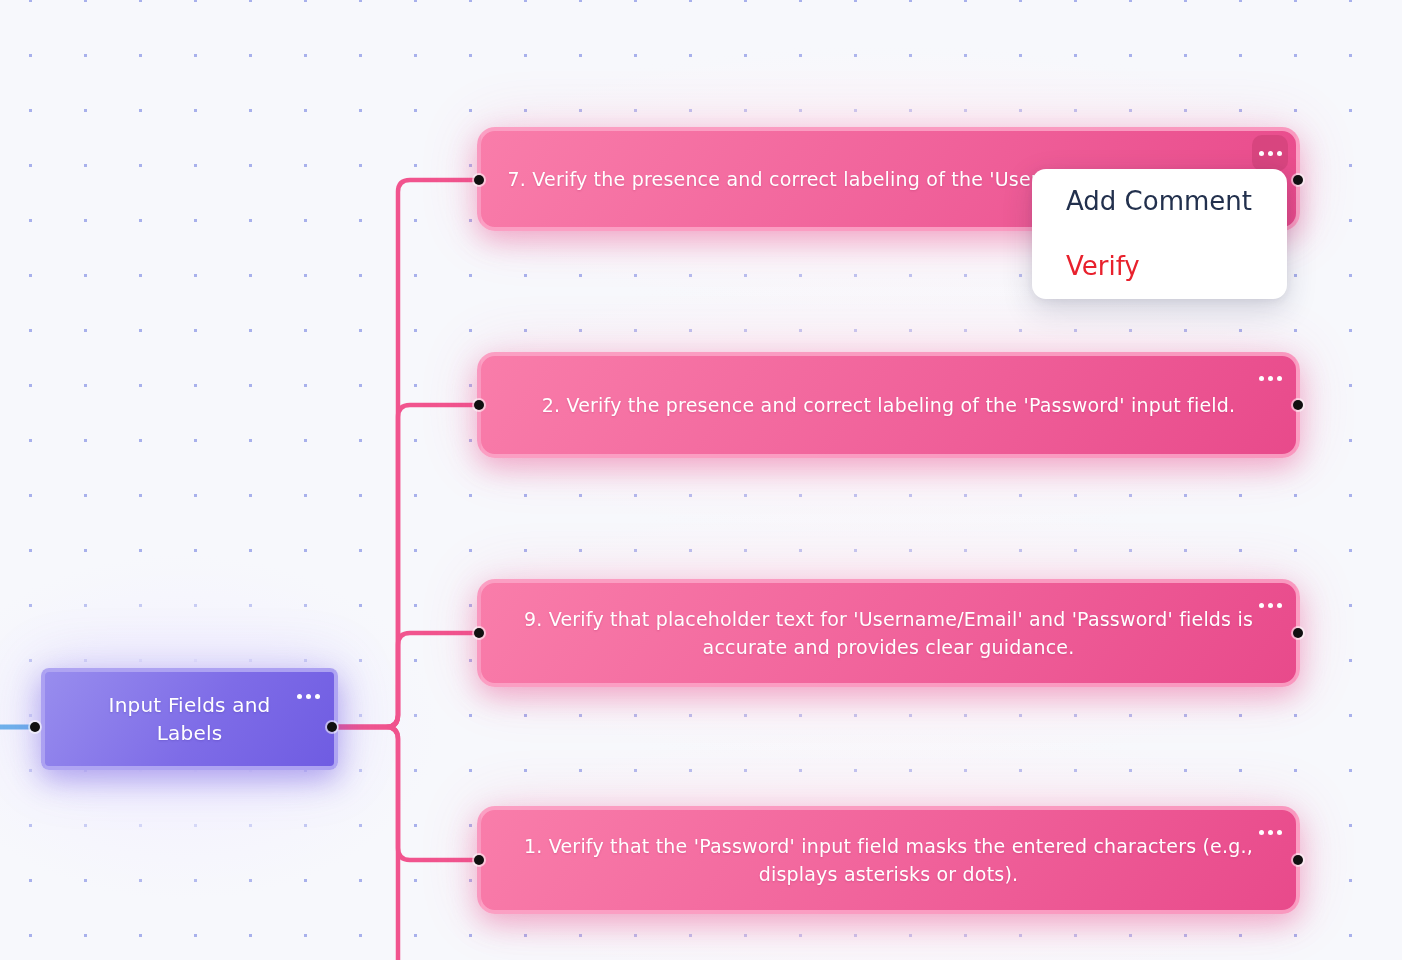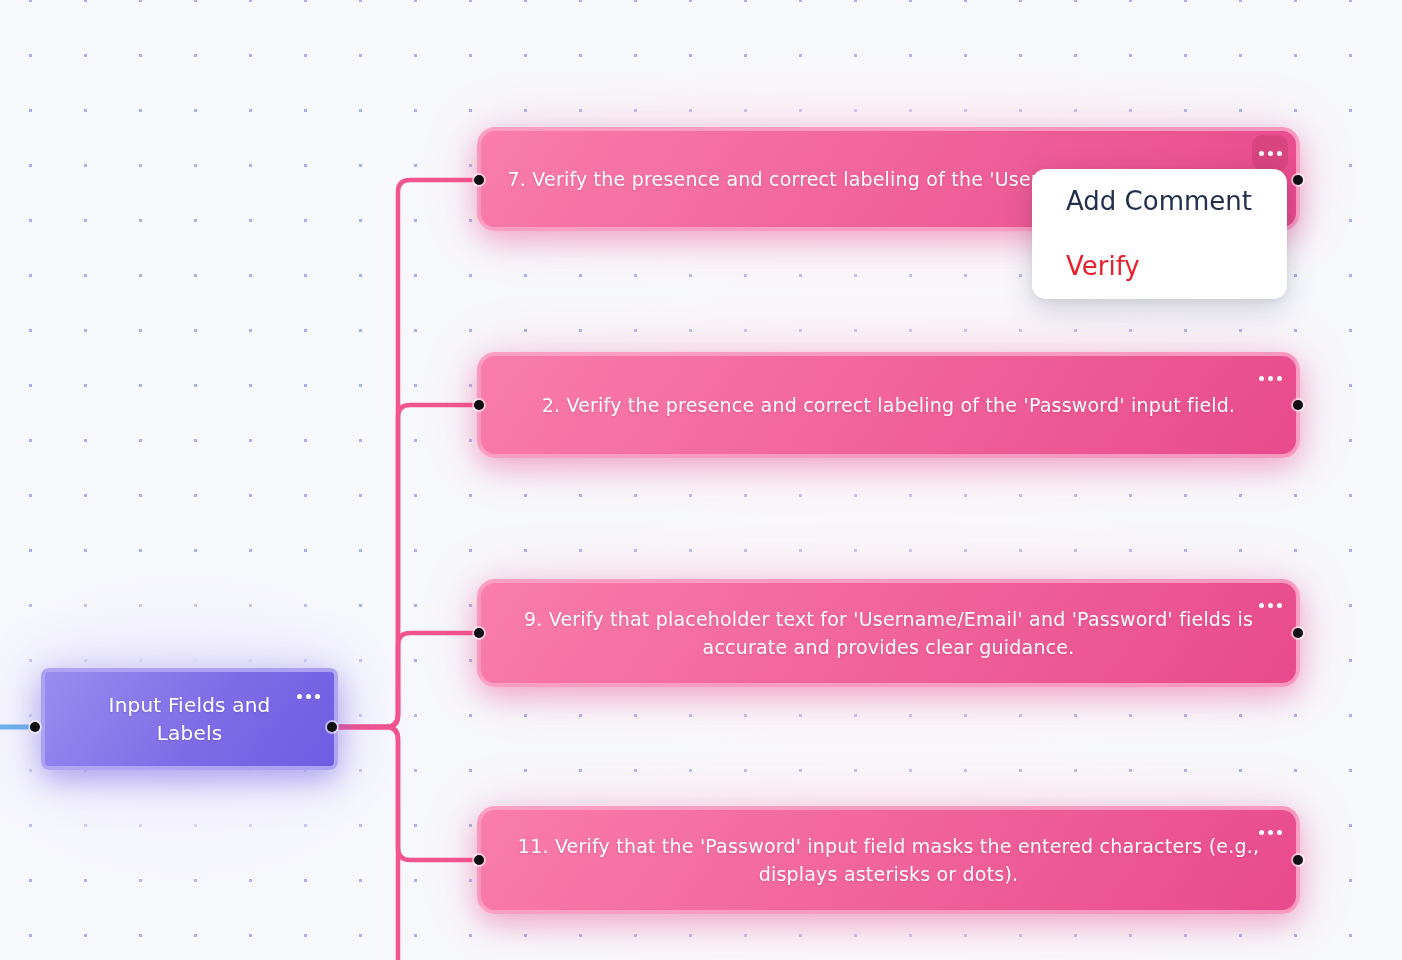--- a/index.html
+++ b/index.html
@@ -138,21 +138,21 @@
   </div>
 
   <div class="node node-pink" style="top:806px;height:108px;">
     <div class="menu-btn">
       <span class="ellipsis">
           <i></i>
           <i></i>
           <i></i>
         </span>
     </div>
-    <div class="node-text">11. Verify that the 'Password' input field masks the entered characters (e.g., displays asterisks or dots).</div>
+    <div class="node-text">1. Verify that the 'Password' input field masks the entered characters (e.g., displays asterisks or dots).</div>
   </div>
 
   <div class="port" style="left:35px;top:727px;"></div>
   <div class="port" style="left:332px;top:727px;"></div>
   <div class="port" style="left:479px;top:180px;"></div>
   <div class="port" style="left:1298px;top:180px;"></div>
   <div class="port" style="left:479px;top:405px;"></div>
   <div class="port" style="left:1298px;top:405px;"></div>
   <div class="port" style="left:479px;top:633px;"></div>
   <div class="port" style="left:1298px;top:633px;"></div>

